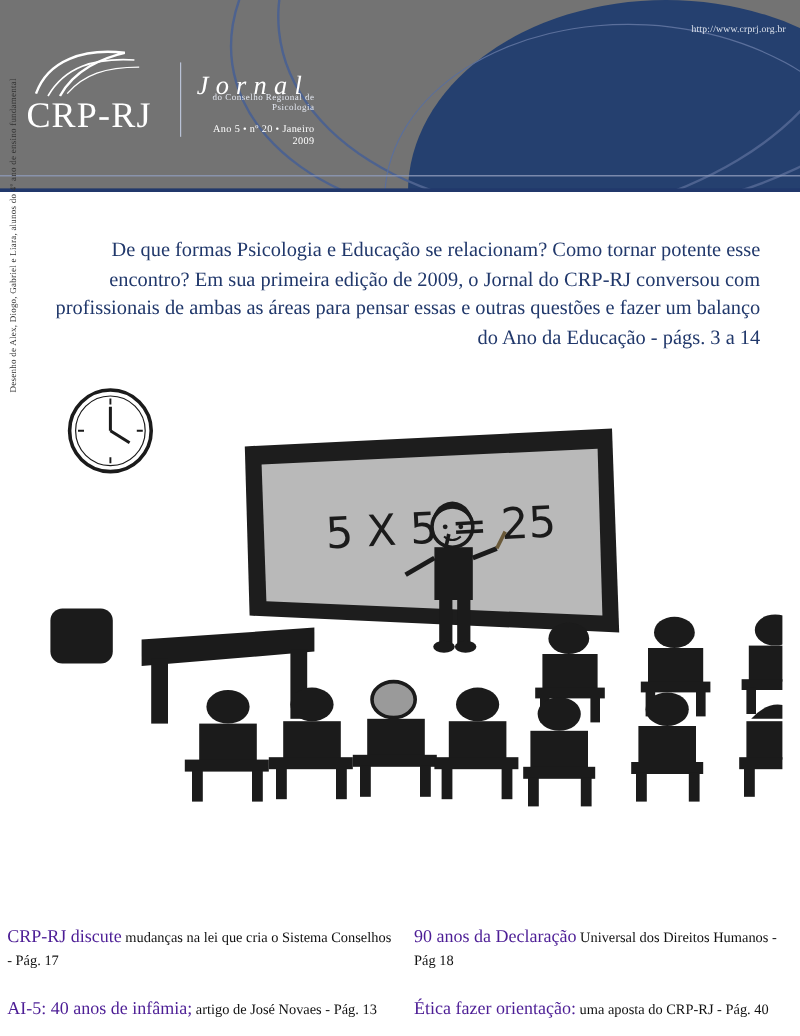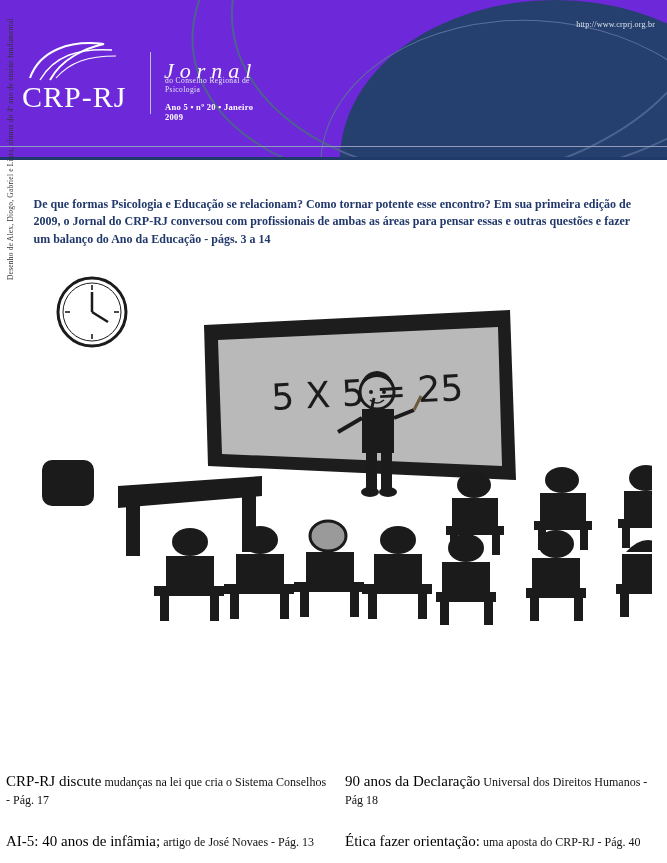--- a/index.html
+++ b/index.html
@@ -14,21 +14,21 @@
     color: #1a1a1a;
     overflow: hidden;
     position: relative;
   }
 
   
   .masthead {
     position: relative;
     width: 667px;
     height: 160px;
-    background: #6d28d9;
+    background: #737373;
     overflow: hidden;
   }
   .masthead .swoosh-a {
     position: absolute;
     left: 190px;
     top: -150px;
     width: 520px;
     height: 330px;
     border-radius: 50%;
     background: transparent;
@@ -75,20 +75,21 @@
   }
 
   
   .logo-wrap {
     position: absolute;
     left: 22px;
     top: 44px;
     width: 240px;
     height: 86px;
     color: #ffffff;
+    text-align: right;
   }
   .logo-bird {
     position: absolute;
     left: 4px;
     top: -6px;
     width: 96px;
     height: 46px;
   }
   .logo-crp {
     position: absolute;
@@ -126,21 +127,20 @@
     letter-spacing: 0.4px;
     color: #e3e7f0;
   }
   .logo-issue {
     position: absolute;
     left: 143px;
     top: 58px;
     font-size: 8.5px;
     letter-spacing: 0.3px;
     color: #ffffff;
-    font-weight: bold;
   }
 
   .masthead-rule {
     position: absolute;
     left: 0;
     bottom: 13px;
     width: 667px;
     height: 1px;
     background: #8f9cbb;
   }
@@ -162,25 +162,25 @@
     font-size: 42px;
     color: #21386b;
     font-family: "Liberation Serif", serif;
     font-weight: normal;
     margin: 0;
     letter-spacing: 0.5px;
   }
   .deck {
     margin: 14px auto 0 auto;
     width: 600px;
-    font-size: 12px;
+    font-size: 17px;
     line-height: 1.45;
     color: #21386b;
-    font-weight: bold;
-    text-align: left;
+    font-weight: normal;
+    text-align: right;
     font-family: "Liberation Serif", serif;
   }
 
   
   .art-area {
     position: relative;
     margin: 22px 0 0 0;
     width: 667px;
     height: 420px;
   }
@@ -224,21 +224,21 @@
   .fitem {
     font-size: 13px;
     line-height: 1.35;
     color: #111;
     margin-bottom: 22px;
     font-family: "Liberation Serif", serif;
   }
   .fitem:last-child { margin-bottom: 0; }
   .fitem .lead {
     font-size: 15px;
-    color: #000000;
+    color: #4c1d95;
   }
   .fitem .rest {
     font-size: 12px;
   }
 </style>
 </head>
 <body>
 
 <div class="masthead">
   <div class="swoosh-fill"></div>

